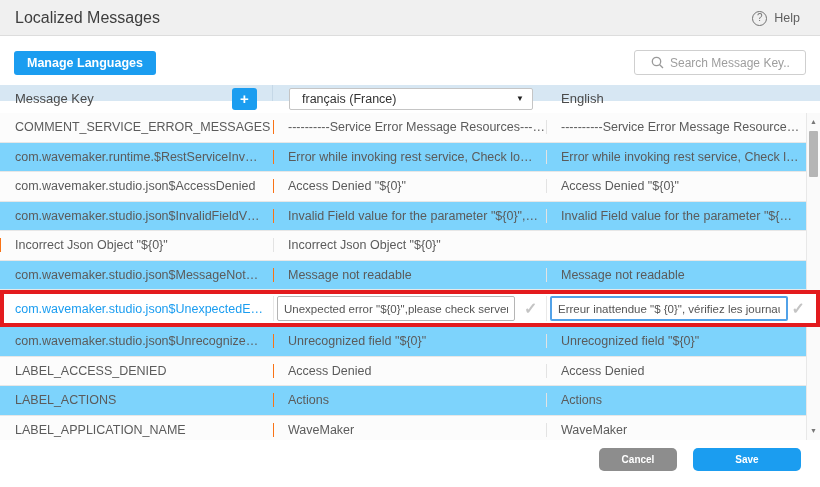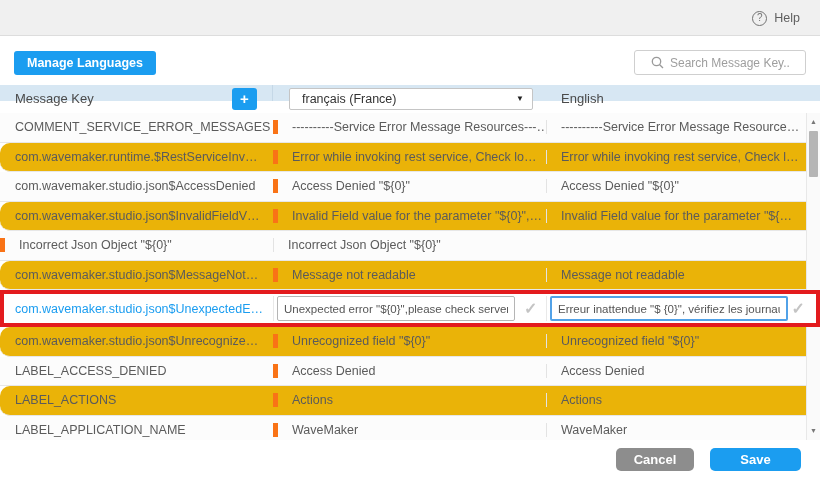--- a/index.html
+++ b/index.html
@@ -27,23 +27,23 @@
   .th.key { width:273px; padding-left:15px; border-right:1px solid #c5d8e7; }
   .th.en  { width:273px; padding-left:14px; }
   .plus-btn { position:absolute; right:15px; top:3px; width:25px; height:22px; background:#1b9df0; color:#fff; border:none; border-radius:3px; font-size:15px; font-weight:bold; line-height:20px; cursor:pointer; }
   .th.fr { flex:1; }
   .lang-select { position:absolute; left:16px; top:3px; width:244px; height:22px; background:#fff; border:1px solid #c5c5c5; border-radius:2px; display:flex; align-items:center; padding:0 8px 0 12px; font-size:12.5px; color:#333; cursor:pointer; }
   .lang-caret { margin-left:auto; font-size:8px; color:#222; }
 
   
   .tbody { position:absolute; top:113px; left:0; width:820px; height:327px; overflow:hidden; }
   .row { display:flex; height:29.5px; align-items:center; background:#fcfcfc; border-bottom:1px solid #e7e7e7; font-size:12.5px; color:#5b5b5b; }
-  .row.alt { background:#eab308;border-radius:10px; }
+  .row.alt { background:#7dd3fc; }
   .cell.key { width:273px; padding-left:15px; overflow:hidden; white-space:nowrap; }
-  .cell.en  { width:273px; padding-left:14px; border-left:5px solid #f97316; overflow:hidden; white-space:nowrap; }
+  .cell.en  { width:273px; padding-left:14px; border-left:1px solid #f97316; overflow:hidden; white-space:nowrap; }
   .cell.fr  { flex:1; padding-left:14px; border-left:1px solid #e3e3e3; overflow:hidden; white-space:nowrap; }
 
   
   .row.editing { height:37px; background:#fff; border:4px solid #e31b1e; position:relative; z-index:2; }
   .row.editing .cell.key { width:269px; padding-left:11px; }
   .row.editing .cell.en, .row.editing .cell.fr { display:flex; align-items:center; padding-left:0; border-left:1px solid #e9e9e9; }
   .key-link { color:#1b9df0; cursor:pointer; }
   .edit-input { width:238px; height:25px; margin-left:3px; border:1px solid #b5b5b5; border-radius:2px; padding:0 6px; font-family:"Liberation Sans",sans-serif; font-size:11.5px; color:#555; background:#fff; }
   .edit-input.focused { border:2px solid #52a2e8; }
   .check { color:#c4c4c4; font-size:16px; font-weight:bold; margin-left:9px; cursor:pointer; }
@@ -51,30 +51,31 @@
 
   
   .scrollbar { position:absolute; top:113px; right:0; width:14px; height:327px; background:#fafafa; border-left:1px solid #e8e8e8; z-index:1; }
   .scroll-arrow { position:absolute; left:0; width:13px; height:14px; text-align:center; font-size:7px; color:#777; line-height:14px; cursor:pointer; }
   .scroll-arrow.up { top:2px; }
   .scroll-arrow.down { bottom:2px; }
   .scroll-thumb { position:absolute; left:2px; top:18px; width:9px; height:46px; background:#b5b5b5; border-radius:1px; cursor:grab; }
 
   
   .footer { position:absolute; top:440px; left:0; width:820px; height:47px; background:#fff; display:flex; justify-content:flex-end; align-items:flex-start; padding:8px 19px 0 0; gap:16px; }
-  .footer button { height:23px; border:none; border-radius:5px; color:#fff; font-family:"Liberation Sans",sans-serif; font-size:13px; font-weight:bold; cursor:pointer; }
+  .footer button { height:23px; border:none; border-radius:5px; color:#fff; font-family:"Liberation Sans",sans-serif; font-size:10px; font-weight:bold; cursor:pointer; }
   .cancel-btn { width:78px; background:#8d8d8d; }
-  .save-btn { width:91px; background:#1b9df0; }
+  .save-btn { width:108px; background:#1b9df0; }
 </style>
 </head>
 <body>
 
 <div class="app">
 
   <div class="titlebar">
+    <span class="title">Localized Messages</span>
     <div class="help">
       <span class="help-icon">?</span>
       <span class="help-label">Help</span>
     </div>
   </div>
 
   <div class="toolbar">
     <button class="btn-blue manage-btn">Manage Languages</button>
     <div class="search-box">
       <svg width="13" height="13" viewBox="0 0 13 13">

